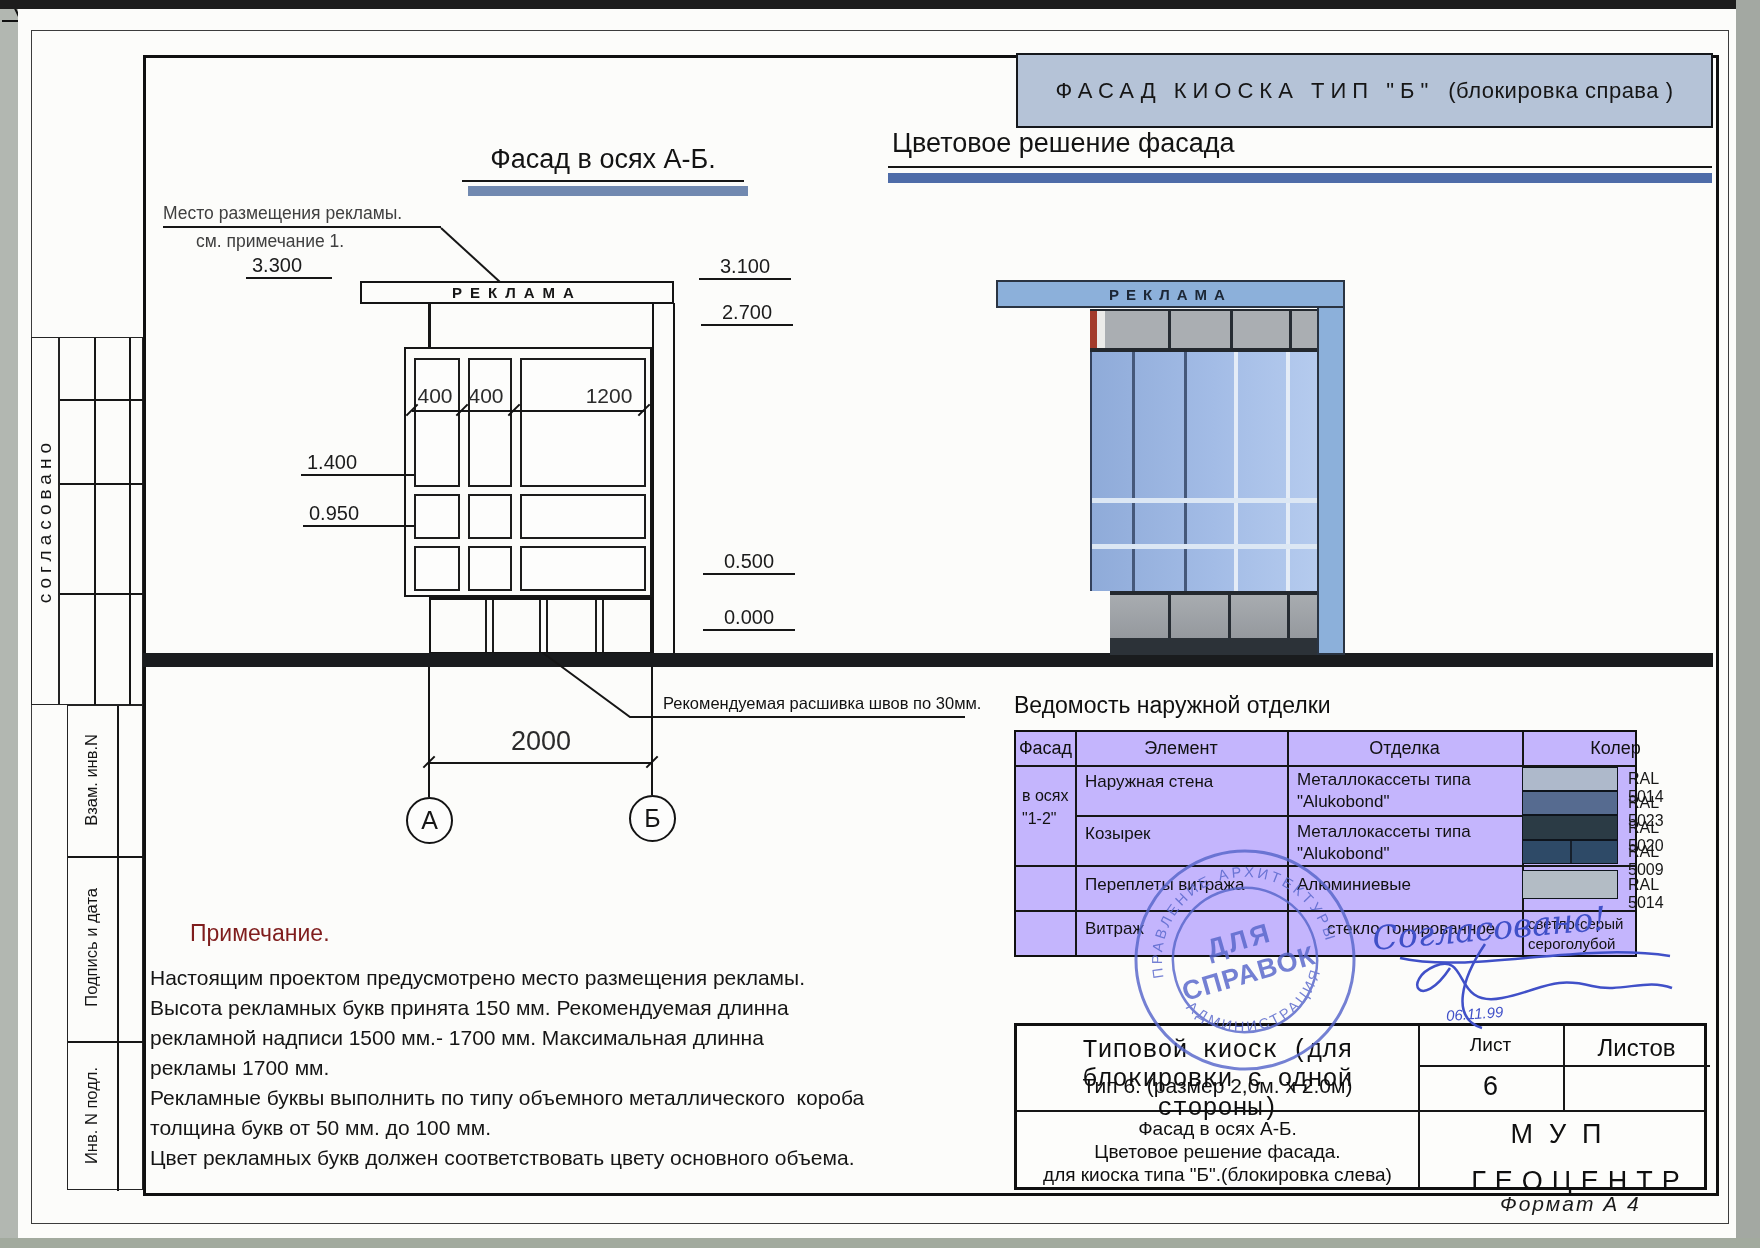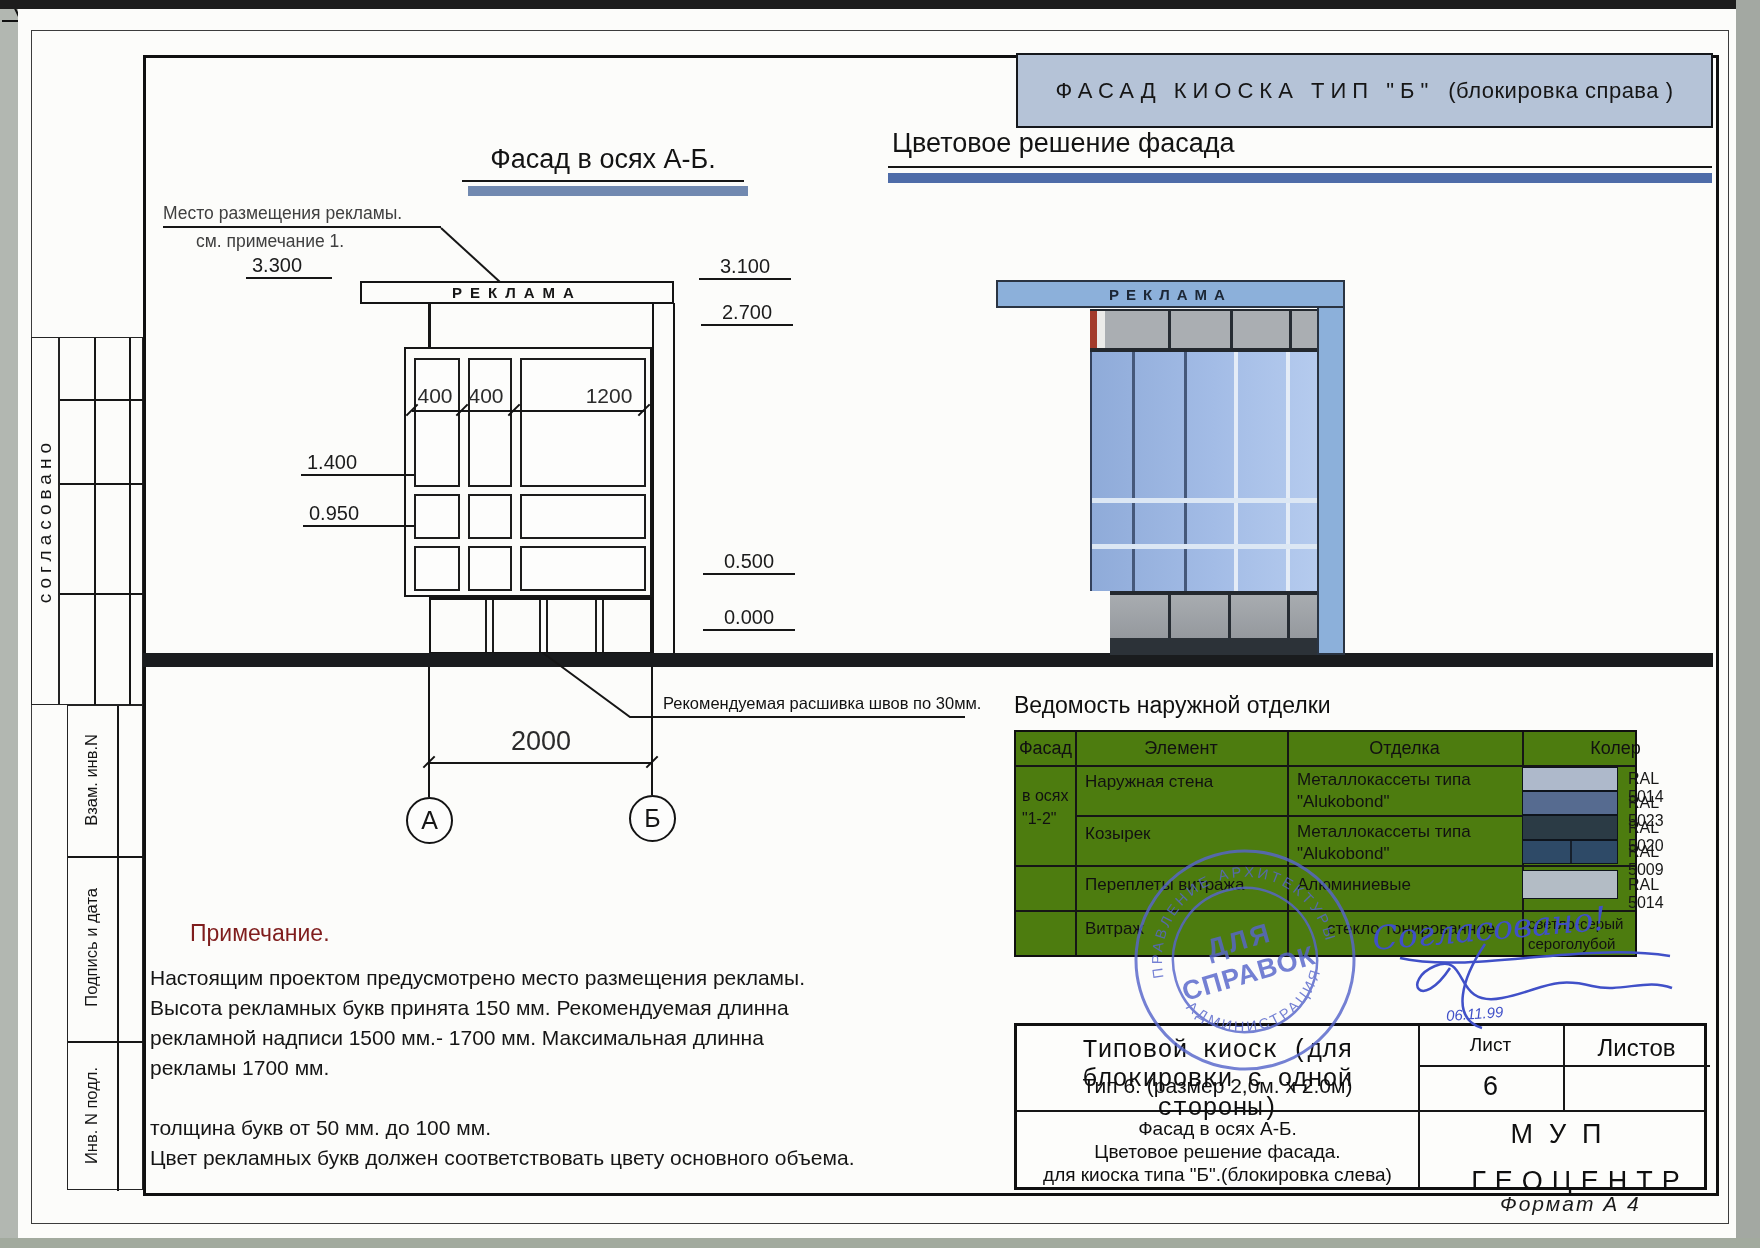--- a/index.html
+++ b/index.html
@@ -50,21 +50,21 @@
   .glazing{position:absolute;left:1090px;top:352px;width:227px;height:239px;
            background:linear-gradient(90deg,#8fabd9,#a3bce6 55%,#b5cbee);border-left:2px solid #33415c;box-sizing:border-box;}
   .botband{position:absolute;left:1110px;top:591px;width:207px;height:49px;
            background:linear-gradient(#a8acb0,#94989d);border-top:4px solid #23282e;box-sizing:border-box;}
   .plinth{position:absolute;left:1110px;top:638px;width:207px;height:17px;background:#2c3238;}
   .banddiv{position:absolute;top:0;height:100%;width:2.5px;background:#262c33;}
   
   .note-head{position:absolute;left:190px;top:920px;font-size:23px;color:#7f1d1d;}
   .note-line{position:absolute;left:150px;font-size:21px;color:#151515;white-space:pre;}
   
-  .ftable{position:absolute;left:1014px;top:730px;width:623px;height:227px;border:2.5px solid #101010;box-sizing:border-box;background:#4d7c0f;}
+  .ftable{position:absolute;left:1014px;top:730px;width:623px;height:227px;border:2.5px solid #101010;box-sizing:border-box;background:#c4b5fd;}
   .ftable .txt{position:absolute;font-size:17px;color:#111;}
   .ftable .hd{position:absolute;font-size:18px;color:#111;text-align:center;}
   .swatch{position:absolute;border:1.5px solid #0e141c;box-sizing:border-box;}
   .swlbl{position:absolute;font-size:16px;color:#181818;}
   
   .tblock{position:absolute;left:1014px;top:1023px;width:693px;height:167px;border:3px solid #101010;box-sizing:border-box;background:#fdfdfb;}
   .tblock .t{position:absolute;text-align:center;color:#0f0f0f;}
   .fmt{position:absolute;left:1500px;top:1192px;width:220px;font-size:21px;font-style:italic;letter-spacing:2px;color:#1a1a1a;}
   
   .stamp{position:absolute;left:1128px;top:843px;width:234px;height:234px;transform:rotate(-16deg);opacity:.82;z-index:6;}
@@ -256,20 +256,21 @@
     <div class="banddiv" style="left:177px;"></div>
   </div>
   <div class="plinth"></div>
 
   
   <div class="note-head">Примечание.</div>
   <div class="note-line" style="top:966px;">Настоящим проектом предусмотрено место размещения рекламы.</div>
   <div class="note-line" style="top:996px;">Высота рекламных букв принята 150 мм. Рекомендуемая длинна</div>
   <div class="note-line" style="top:1026px;">рекламной надписи 1500 мм.- 1700 мм. Максимальная длинна</div>
   <div class="note-line" style="top:1056px;">рекламы 1700 мм.</div>
+  <div class="note-line" style="top:1086px;">Рекламные буквы выполнить по типу объемного металлического  короба</div>
   <div class="note-line" style="top:1116px;">толщина букв от 50 мм. до 100 мм.</div>
   <div class="note-line" style="top:1146px;">Цвет рекламных букв должен соответствовать цвету основного объема.</div>
 
   
   <div class="abs" style="left:1014px;top:692px;font-size:23px;color:#0f0f0f;">Ведомость наружной отделки</div>
   <div class="ftable">
     <div class="vline" style="left:59px;top:0;height:100%;"></div>
     <div class="vline" style="left:271px;top:0;height:100%;"></div>
     <div class="vline" style="left:506px;top:0;height:100%;"></div>
     <div class="hline" style="left:0;top:33px;width:100%;"></div>

